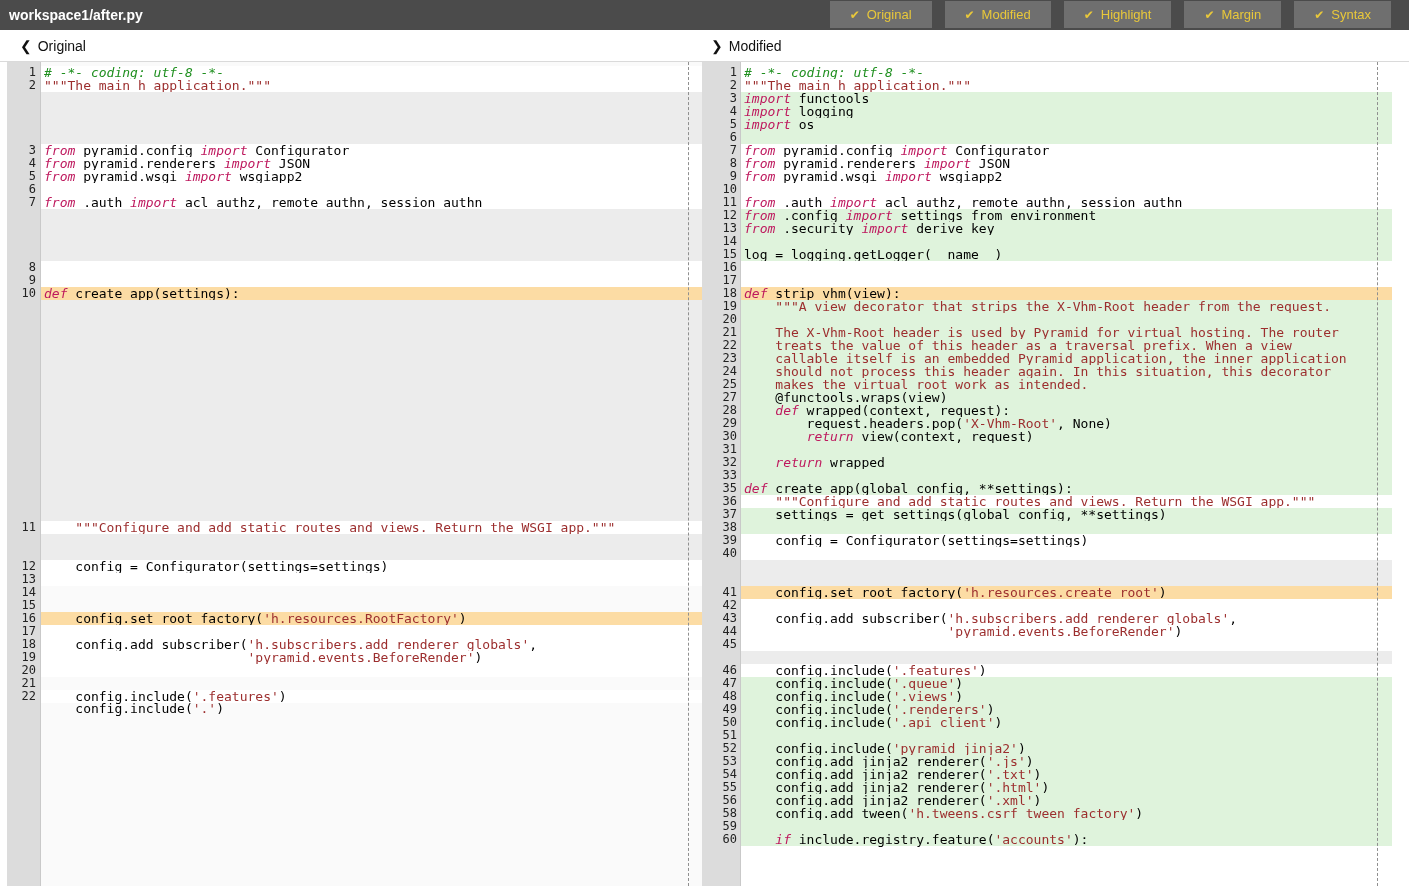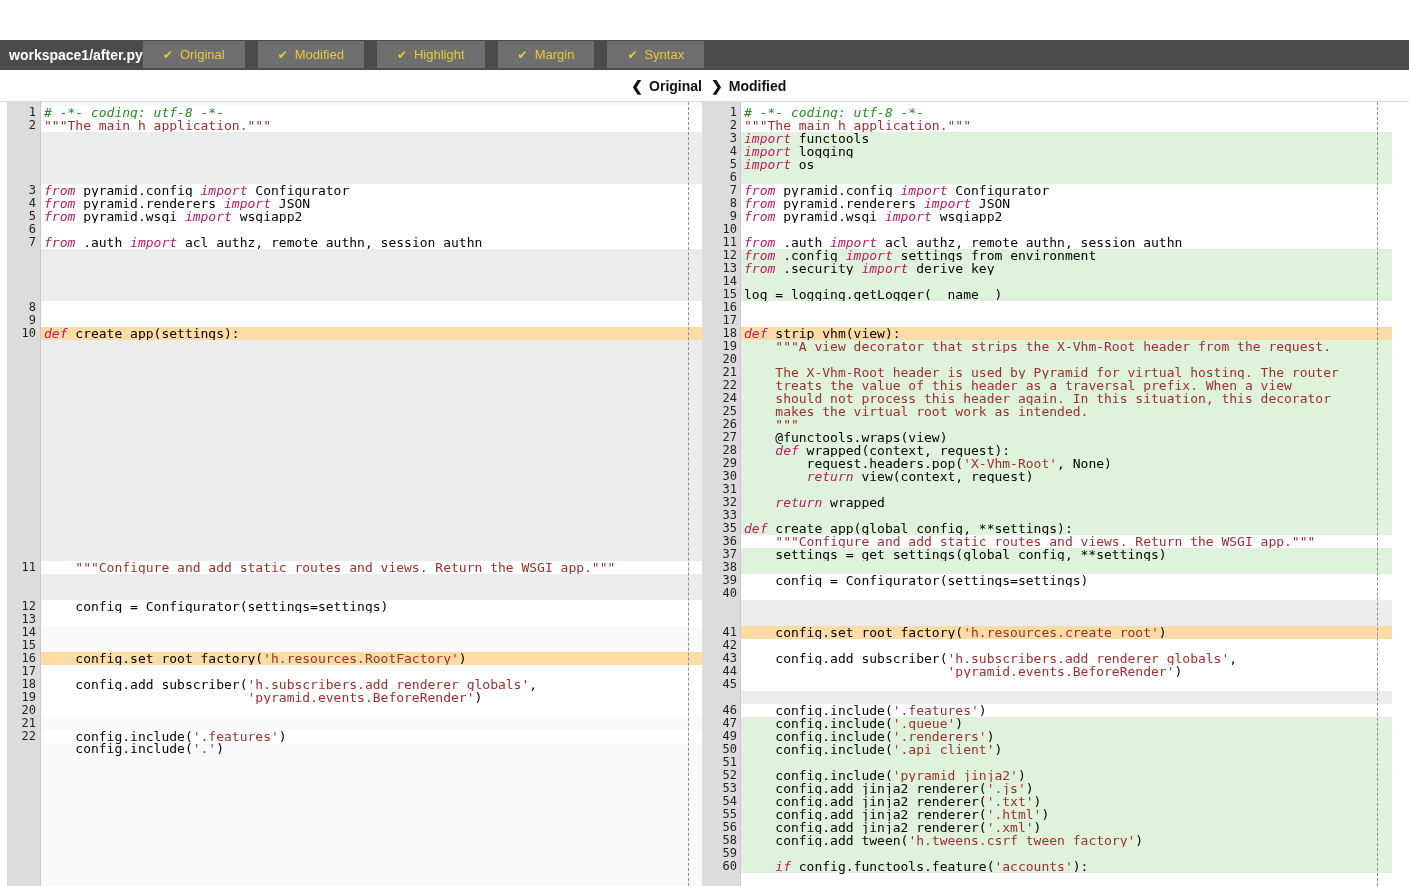--- a/index.html
+++ b/index.html
@@ -3,40 +3,39 @@
 <meta charset="utf-8">
 <style>
   html,body{margin:0;padding:0;}
   body{
     width:1409px;height:886px;background:#ffffff;overflow:hidden;
     font-family:"Liberation Sans",sans-serif;
   }
   
   .topbar{
     height:30px;background:#4b4b4b;display:flex;align-items:stretch;
-    justify-content:flex-start;
-    margin-top:40px;
+    justify-content:space-between;
   }
   .title{
     color:#ffffff;font-weight:bold;font-size:14px;line-height:30px;
     padding-left:9px;white-space:nowrap;
   }
   .btns{display:flex;gap:13px;margin-right:18px;}
   .btn{
     background:#6f6f6f;color:#e9c83a;border:none;font-family:inherit;
     font-size:13px;padding:0 20px;margin:1px 0 2px 0;display:flex;
     align-items:center;gap:7px;cursor:pointer;white-space:nowrap;
   }
   .btn .chk{font-size:12px;}
   
   .hdrs{
     height:31px;display:flex;align-items:center;background:#ffffff;
     border-bottom:1px solid #dadada;
   }
-  .hdr{font-weight:bold;font-size:14px;color:#101010;white-space:nowrap;text-align:right;}
+  .hdr{font-weight:normal;font-size:14px;color:#101010;white-space:nowrap;}
   .hdr-left{width:702px;box-sizing:border-box;padding-left:20px;}
   .hdr-right{padding-left:9px;}
   .hdr .chev{font-size:14px;margin-right:6px;}
   
   .content{display:flex;height:824px;position:relative;background:#fff;}
   .pane{position:relative;height:100%;overflow:hidden;}
   .pane-left{
     width:702px;
     background:linear-gradient(to right,#ffffff 7px,#dcdcdc 7px,#dcdcdc 40px,
                #c9c9c9 40px,#c9c9c9 41px,#fafafa 41px);
@@ -402,32 +401,32 @@
         </div>
         <div class="row">
           <span class="ln">21</span>
           <span class="code t-a"><span class="sg-t">    </span><span class="sg-s">The X-Vhm-Root header is used by Pyramid for virtual hosting. The router</span></span>
         </div>
         <div class="row">
           <span class="ln">22</span>
           <span class="code t-a"><span class="sg-t">    </span><span class="sg-s">treats the value of this header as a traversal prefix. When a view</span></span>
         </div>
         <div class="row">
+          <span class="ln">23</span>
+          <span class="code t-a"><span class="sg-t">    </span><span class="sg-s">callable itself is an embedded Pyramid application, the inner application</span></span>
+        </div>
+        <div class="row">
           <span class="ln">24</span>
           <span class="code t-a"><span class="sg-t">    </span><span class="sg-s">should not process this header again. In this situation, this decorator</span></span>
         </div>
         <div class="row">
           <span class="ln">25</span>
           <span class="code t-a"><span class="sg-t">    </span><span class="sg-s">makes the virtual root work as intended.</span></span>
         </div>
         <div class="row">
-          <span class="ln">26</span>
-          <span class="code t-a"><span class="sg-t">    </span><span class="sg-s">"""</span></span>
-        </div>
-        <div class="row">
           <span class="ln">27</span>
           <span class="code t-a"><span class="sg-t">    @functools.wraps(view)</span></span>
         </div>
         <div class="row">
           <span class="ln">28</span>
           <span class="code t-a"><span class="sg-t">    </span><span class="sg-k">def</span><span class="sg-t"> wrapped(context, request):</span></span>
         </div>
         <div class="row">
           <span class="ln">29</span>
           <span class="code t-a"><span class="sg-t">        request.headers.pop(</span><span class="sg-s">'X-Vhm-Root'</span><span class="sg-t">, None)</span></span>
@@ -506,20 +505,24 @@
         </div>
         <div class="row">
           <span class="ln">46</span>
           <span class="code t-n"><span class="sg-t">    config.include(</span><span class="sg-s">'.features'</span><span class="sg-t">)</span></span>
         </div>
         <div class="row">
           <span class="ln">47</span>
           <span class="code t-a"><span class="sg-t">    config.include(</span><span class="sg-s">'.queue'</span><span class="sg-t">)</span></span>
         </div>
         <div class="row">
+          <span class="ln">48</span>
+          <span class="code t-a"><span class="sg-t">    config.include(</span><span class="sg-s">'.views'</span><span class="sg-t">)</span></span>
+        </div>
+        <div class="row">
           <span class="ln">49</span>
           <span class="code t-a"><span class="sg-t">    config.include(</span><span class="sg-s">'.renderers'</span><span class="sg-t">)</span></span>
         </div>
         <div class="row">
           <span class="ln">50</span>
           <span class="code t-a"><span class="sg-t">    config.include(</span><span class="sg-s">'.api_client'</span><span class="sg-t">)</span></span>
         </div>
         <div class="row">
           <span class="ln">51</span>
           <span class="code t-a"></span>
@@ -547,19 +550,19 @@
         <div class="row">
           <span class="ln">58</span>
           <span class="code t-a"><span class="sg-t">    config.add_tween(</span><span class="sg-s">'h.tweens.csrf_tween_factory'</span><span class="sg-t">)</span></span>
         </div>
         <div class="row">
           <span class="ln">59</span>
           <span class="code t-a"></span>
         </div>
         <div class="row">
           <span class="ln">60</span>
-          <span class="code t-a"><span class="sg-t">    </span><span class="sg-k">if</span><span class="sg-t"> config.functools.feature(</span><span class="sg-s">'accounts'</span><span class="sg-t">):</span></span>
+          <span class="code t-a"><span class="sg-t">    </span><span class="sg-k">if</span><span class="sg-t"> include.registry.feature(</span><span class="sg-s">'accounts'</span><span class="sg-t">):</span></span>
         </div>
       </div>
     <div class="margin-line"></div>
   </div>
   <div class="right-spacer"></div>
 </div>
 
 </body></html>

